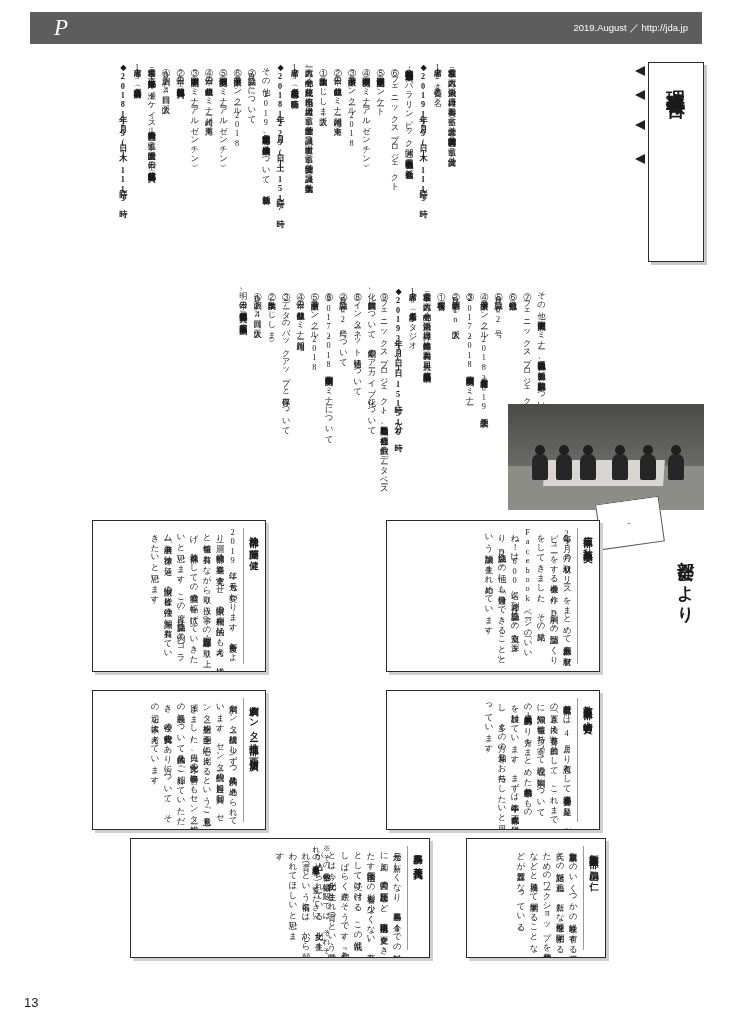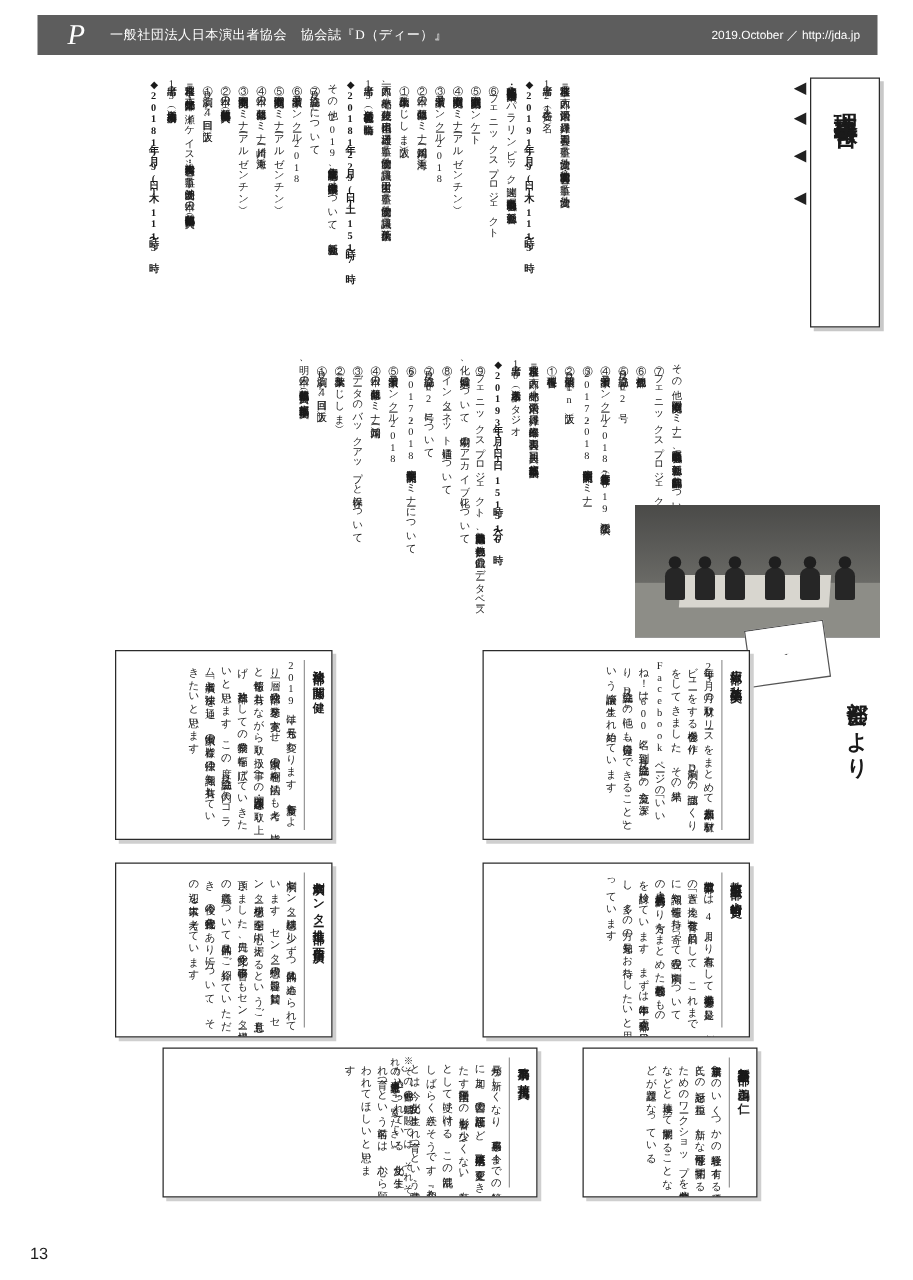--- a/index.html
+++ b/index.html
@@ -272,22 +272,21 @@
     width: 16px;
     height: 120px;
   }
   .footnote .v { font-size: 7.6px; line-height: 1.4; }
 </style>
 </head>
 <body>
 
 <div class="header-bar">
   <div class="header-logo">P</div>
-  <div class="header-title">一般社団法人日本演出者協会　協会誌『D（ディー）』</div>
-  <div class="header-url">2019.October ／ http://jda.jp</div>
+  <div class="header-url">2019.August ／ http://jda.jp</div>
 </div>
 
 <div class="rijikai-title">
   <div class="v">理事会報告</div>
 </div>
 
 <div class="title-arrows">
   <svg width="12" height="200" viewBox="0 0 12 200">
     <polygon points="11,4 1,9 11,14" fill="#222"></polygon>
     <polygon points="11,28 1,33 11,38" fill="#222"></polygon>

